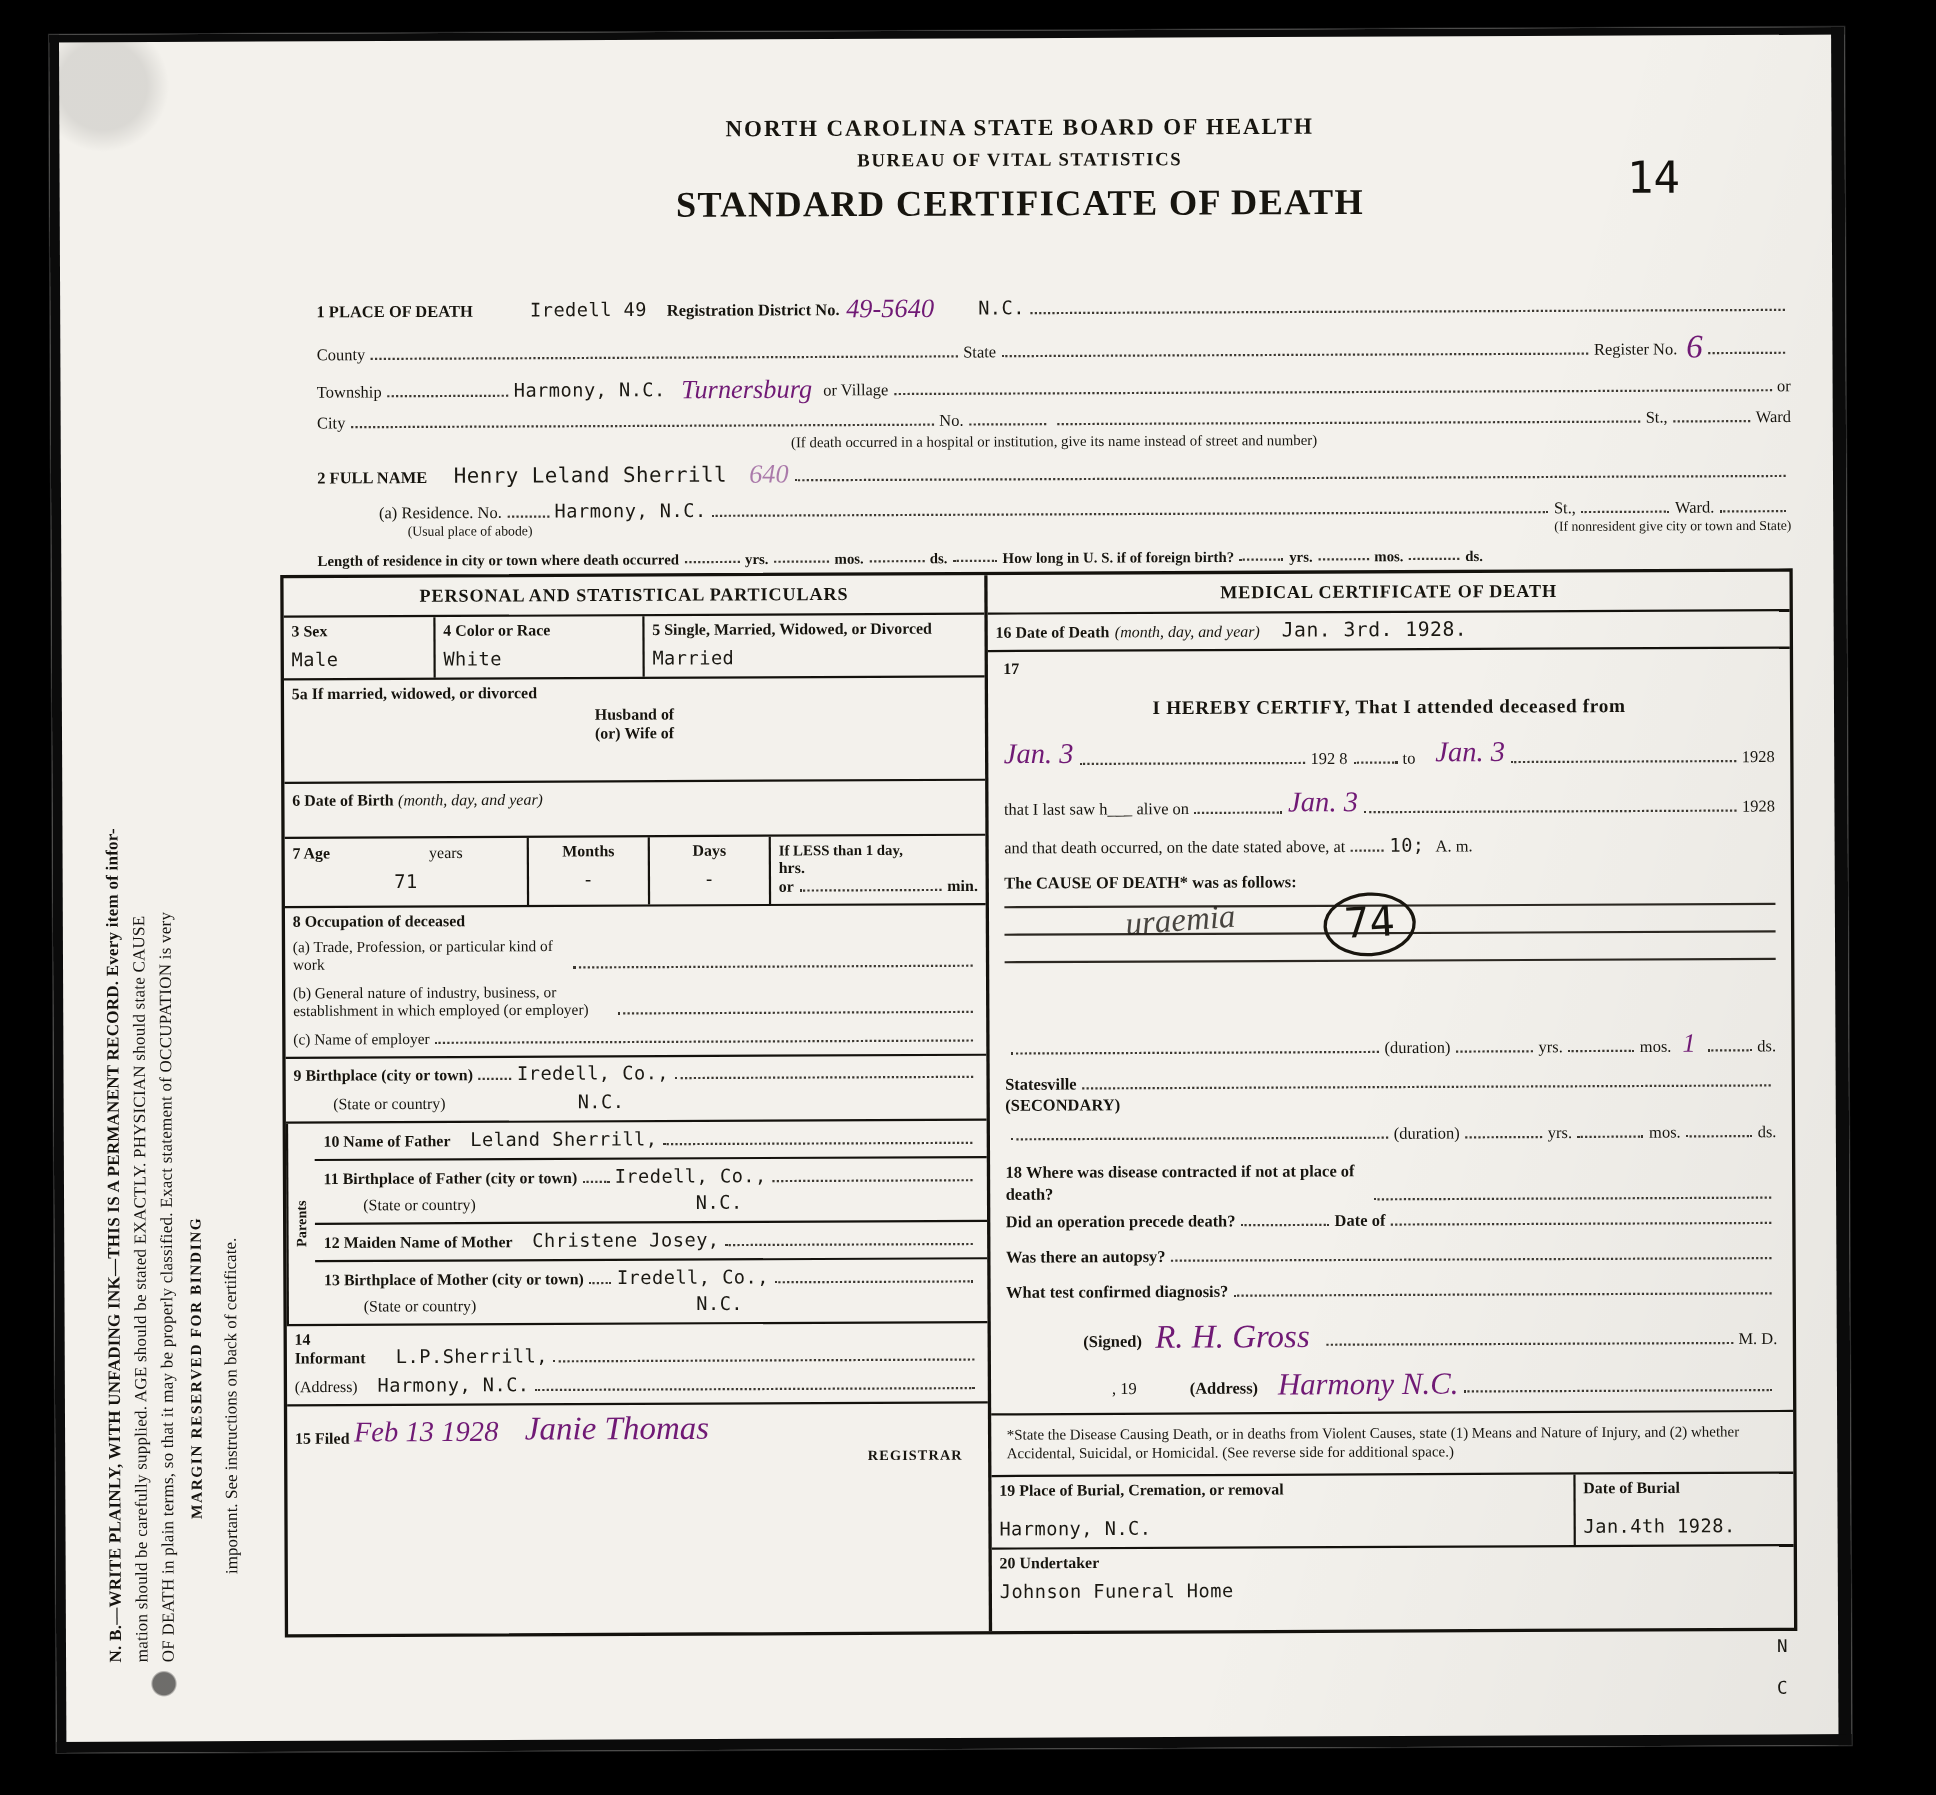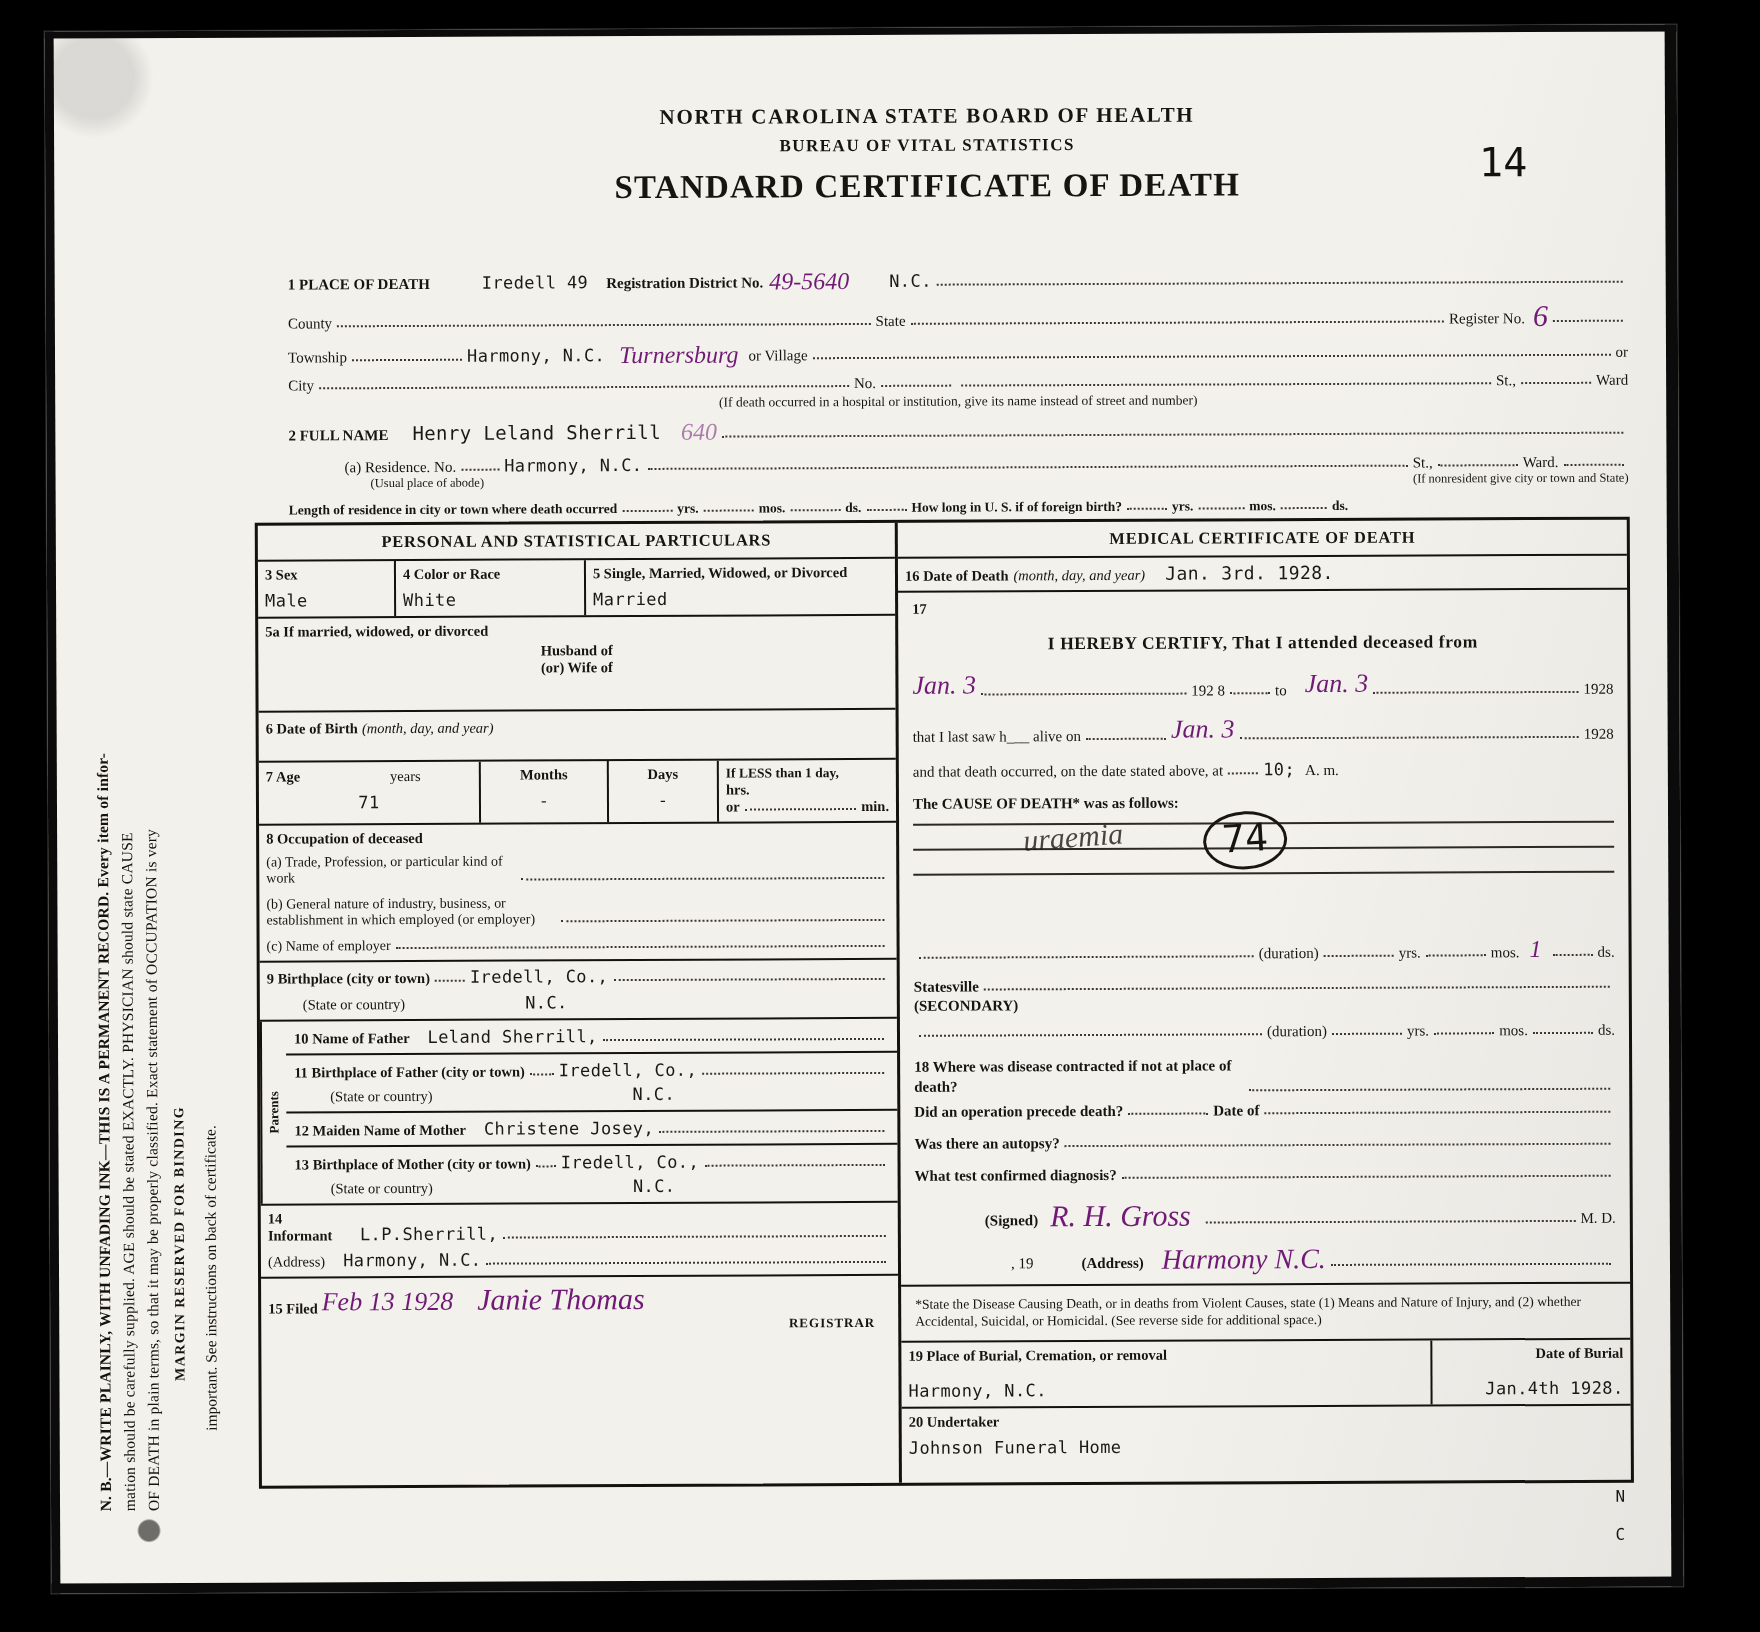--- a/index.html
+++ b/index.html
@@ -389,21 +389,21 @@
               <span class="typed" style="margin-left:16px"></span>
             </div>
           </div>
 
           <div class="cellrow">
             <div class="cell" style="width:220px">
               <div><span class="cap">7 Age</span>
                 <span class="cap cap-n" style="margin-left:86px">years</span></div>
               <div class="val typed" style="text-align:center">71</div>
             </div>
-            <div class="cell" style="width:128px;text-align:center">
+            <div class="cell" style="width:110px;text-align:center">
               <div class="cap">Months</div>
               <div class="val typed">-</div>
             </div>
             <div class="cell" style="width:110px;text-align:center">
               <div class="cap">Days</div>
               <div class="val typed">-</div>
             </div>
             <div class="cell" style="flex:1">
               <div class="cap" style="font-size:13.5px">If LESS than 1 day,</div>
               <div style="display:flex;align-items:center;font-size:13.5px">
@@ -674,21 +674,21 @@
             <div class="cell" style="flex:1;padding:0">
               <div class="footnote">*State the Disease Causing Death, or in deaths from Violent Causes, state (1) Means and Nature of Injury, and (2) whether Accidental, Suicidal, or Homicidal. (See reverse side for additional space.)</div>
             </div>
           </div>
 
           <div class="cellrow">
             <div class="cell" style="flex:1">
               <div class="cap">19 Place of Burial, Cremation, or removal</div>
               <div class="val typed" style="margin-top:16px">Harmony, N.C.</div>
             </div>
-            <div class="cell" style="width:200px;text-align:right">
+            <div class="cell" style="width:200px;text-align:left">
               <div class="cap">Date of Burial</div>
               <div class="val typed" style="margin-top:16px">Jan.4th 1928.</div>
             </div>
           </div>
 
           <div class="cellrow last">
             <div class="cell" style="flex:1;min-height:74px">
               <div class="cap">20 Undertaker</div>
               <div class="val typed">Johnson Funeral Home</div>
             </div>

